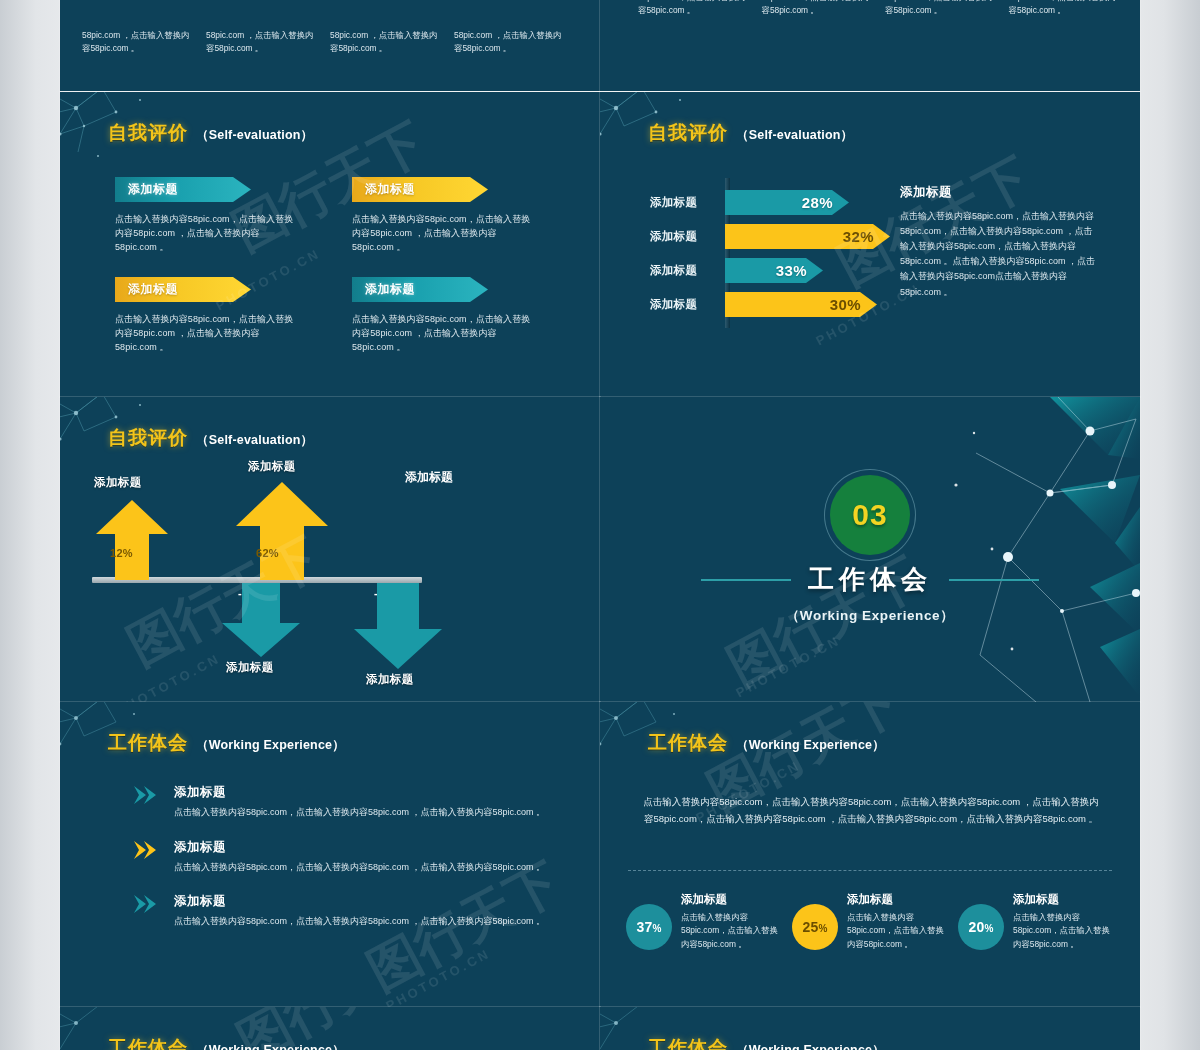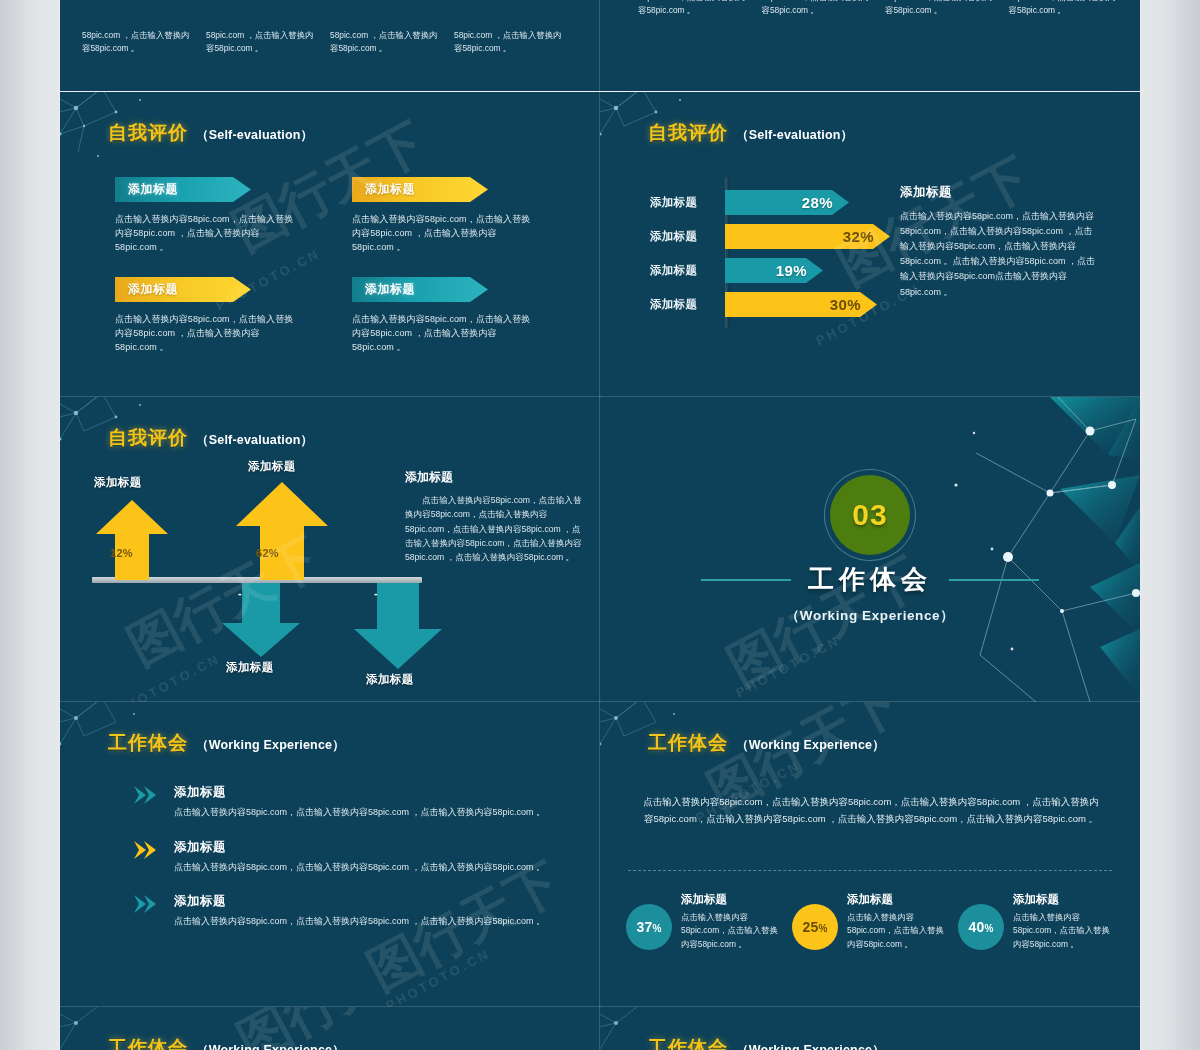--- a/index.html
+++ b/index.html
@@ -70,21 +70,21 @@
   .arrlabel{position:absolute;font-size:11.5px;font-weight:bold;color:#ffffff;
     letter-spacing:.4px;white-space:nowrap;text-shadow:0 1px 2px rgba(0,0,0,.4);}
   .arrpct{position:absolute;font-size:11px;font-weight:bold;letter-spacing:.3px;}
   .textcol{position:absolute;left:345px;top:72px;width:180px;}
   .textcol h4{margin:0 0 7px 0;font-size:12px;font-weight:bold;color:#ffffff;}
   .textcol p{margin:0 0 7px 0;font-size:8.6px;line-height:1.66;color:#dbe7ed;text-indent:17px;}
 
   
   .poly{position:absolute;right:0;top:0;width:200px;height:305px;pointer-events:none;}
   .numcircle{position:absolute;left:230px;top:78px;width:80px;height:80px;border-radius:50%;
-    background:#4d7c0f;display:flex;align-items:center;justify-content:center;
+    background:#15803d;display:flex;align-items:center;justify-content:center;
     box-shadow:0 0 0 5px #0d4159,0 0 0 6px rgba(140,190,205,.45);}
   .numcircle span{font-size:30px;font-weight:bold;color:#f3d423;letter-spacing:1px;
     text-shadow:0 2px 3px rgba(0,0,0,.35);}
   .sectitle{position:absolute;left:0;top:165px;width:540px;text-align:center;}
   .sectitle .row{display:flex;align-items:center;justify-content:center;gap:17px;}
   .sectitle .rule{width:90px;height:2px;background:#2d9fa8;}
   .sectitle .cn{font-size:26px;font-weight:bold;color:#ffffff;letter-spacing:5px;
     text-shadow:0 2px 4px rgba(0,0,0,.45);}
   .sectitle .en{margin-top:10px;font-size:13.5px;font-weight:bold;color:#eaf4f7;letter-spacing:.6px;}
 
@@ -230,21 +230,21 @@
       </div>
       <div class="barrow">
         <div class="barlabel">添加标题</div>
         <div class="bar gold" style="width:165px;clip-path:polygon(0 0,148px 0,165px 50%,148px 100%,0 100%);">
           <span class="pct">32%</span>
         </div>
       </div>
       <div class="barrow">
         <div class="barlabel">添加标题</div>
         <div class="bar teal" style="width:98px;clip-path:polygon(0 0,81px 0,98px 50%,81px 100%,0 100%);">
-          <span class="pct">19%</span>
+          <span class="pct">33%</span>
         </div>
       </div>
       <div class="barrow">
         <div class="barlabel">添加标题</div>
         <div class="bar gold" style="width:152px;clip-path:polygon(0 0,135px 0,152px 50%,135px 100%,0 100%);">
           <span class="pct">30%</span>
         </div>
       </div>
     </div>
 
@@ -300,21 +300,20 @@
     <div class="arrlabel" style="left:166px;top:263px;">添加标题</div>
 
     <div class="arrpct" style="left:314px;top:190px;color:#ffffff;">-22%</div>
     <svg class="dnarrow" style="left:294px;top:186px;width:88px;height:86px;" viewBox="0 0 88 86">
       <polygon points="23,0 65,0 65,46 88,46 44,86 0,46 23,46" fill="#1a9aa6"></polygon>
     </svg>
     <div class="arrlabel" style="left:306px;top:275px;">添加标题</div>
 
     <div class="textcol">
       <h4>添加标题</h4>
-      <p>点击输入替换内容58pic.com，点击输入替换内容58pic.com，点击输入替换内容58pic.com，点击输入替换内容58pic.com ，点击输入替换内容58pic.com，点击输入替换内容58pic.com ，点击输入替换内容58pic.com 。</p>
     </div>
 
     <div class="wm big" style="left:60px;top:170px;">图行天下</div>
     <div class="wm small" style="left:50px;top:280px;">PHOTOTO.CN</div>
   </div>
 
   <div class="slide s-cr">
     <svg class="poly" viewBox="0 0 200 305" preserveAspectRatio="none">
       <defs>
         <linearGradient id="pg" x1="0" y1="0" x2="1" y2="1">
@@ -459,21 +458,21 @@
         <div class="circ gold">
           <b><span>25</span><i>%</i></b>
         </div>
         <div class="txt">
           <h4>添加标题</h4>
           <p>点击输入替换内容58pic.com，点击输入替换内容58pic.com 。</p>
         </div>
       </div>
       <div class="stat">
         <div class="circ teal">
-          <b><span>40</span><i>%</i></b>
+          <b><span>20</span><i>%</i></b>
         </div>
         <div class="txt">
           <h4>添加标题</h4>
           <p>点击输入替换内容58pic.com，点击输入替换内容58pic.com 。</p>
         </div>
       </div>
     </div>
 
     <div class="wm big" style="left:100px;top:10px;">图行天下</div>
     <div class="wm small" style="left:90px;top:82px;">PHOTOTO.CN</div>

